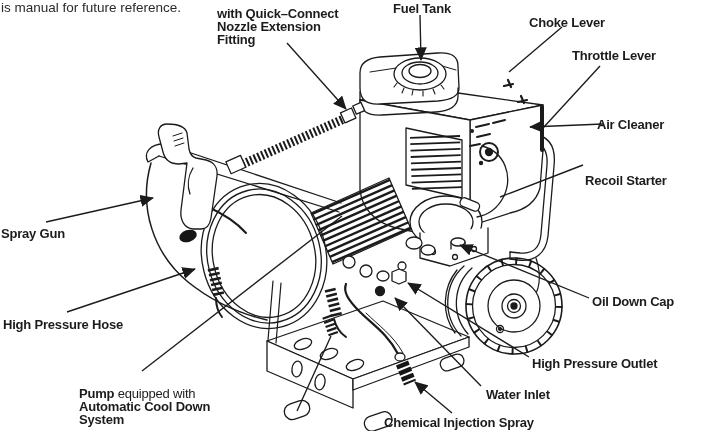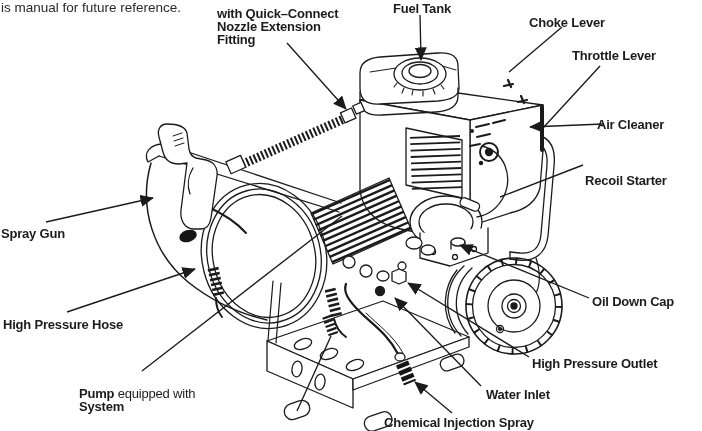--- a/index.html
+++ b/index.html
@@ -208,20 +208,21 @@
   <div class="lbl" style="left:393px;top:2px;">Fuel Tank</div>
   <div class="lbl" style="left:529px;top:16px;">Choke Lever</div>
   <div class="lbl" style="left:572px;top:49px;">Throttle Lever</div>
   <div class="lbl" style="left:597px;top:118px;">Air Cleaner</div>
   <div class="lbl" style="left:585px;top:150px;margin-top:24px;">Recoil Starter</div>
   <div class="lbl" style="left:1px;top:227px;">Spray Gun</div>
   <div class="lbl" style="left:3px;top:318px;">High Pressure Hose</div>
 
   <div class="lbl" style="left:79px;top:375px;margin-top:12px;">
     <div><span>Pump</span><span class="pump-normal"> equipped with</span></div>
+    <div>Automatic Cool Down</div>
     <div>System</div>
   </div>
 
   <div class="lbl" style="left:384px;top:416px;">Chemical Injection Spray</div>
   <div class="lbl" style="left:486px;top:388px;">Water Inlet</div>
   <div class="lbl" style="left:532px;top:357px;">High Pressure Outlet</div>
   <div class="lbl" style="left:592px;top:295px;">Oil Down Cap</div>
 
 </div>
 

